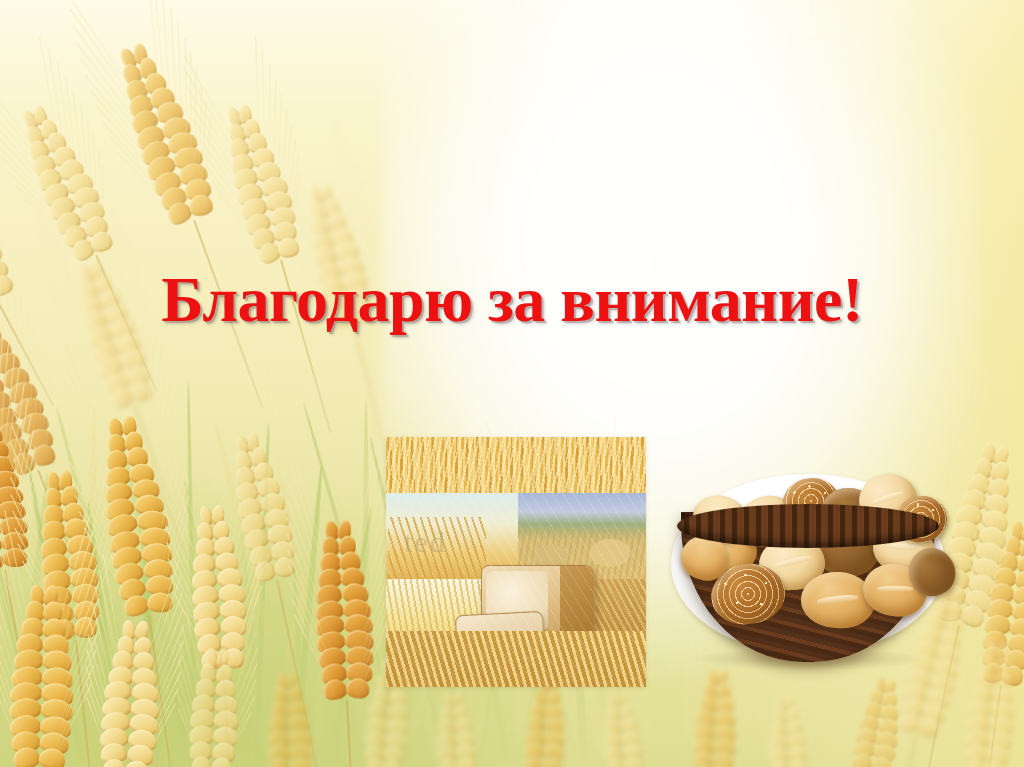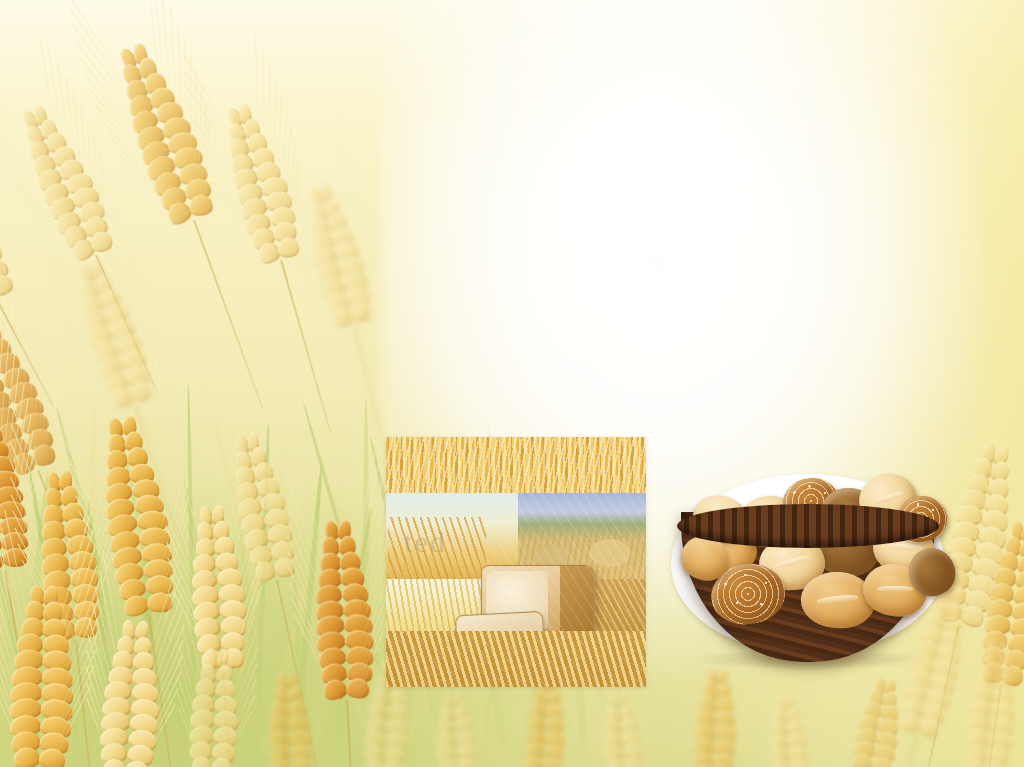--- a/index.html
+++ b/index.html
@@ -1474,20 +1474,21 @@
           <div class="grain" style="width: 20.3425px; height: 16.775px; left: 22.4069px; top: 79.1882px; transform: rotate(10deg);"></div>
           <div class="awn" style="height: 59.7143px; left: 32.1713px; top: 33.7071px; transform: rotate(22.5714deg);"></div>
           <div class="awn" style="height: 55px; left: 13.1936px; top: 47.025px; transform: rotate(-24deg);"></div>
           <div class="awn" style="height: 55px; left: 30.8064px; top: 47.025px; transform: rotate(24deg);"></div>
         </div>
       </div>
     </div>
 
   <div class="bg-whitepanel"></div>
 
+  <div class="title">Благодарю за внимание!</div>
 
   <div class="collage">
     <div class="cl-strip-top"></div>
     <div class="cl-left-mid"></div>
     <div class="cl-right-mid"></div>
     <div class="cl-left-bot"></div>
     <div class="cl-right-bot"></div>
     <div class="loaf">
       <div class="crumb"></div>
       <div class="crust"></div>

